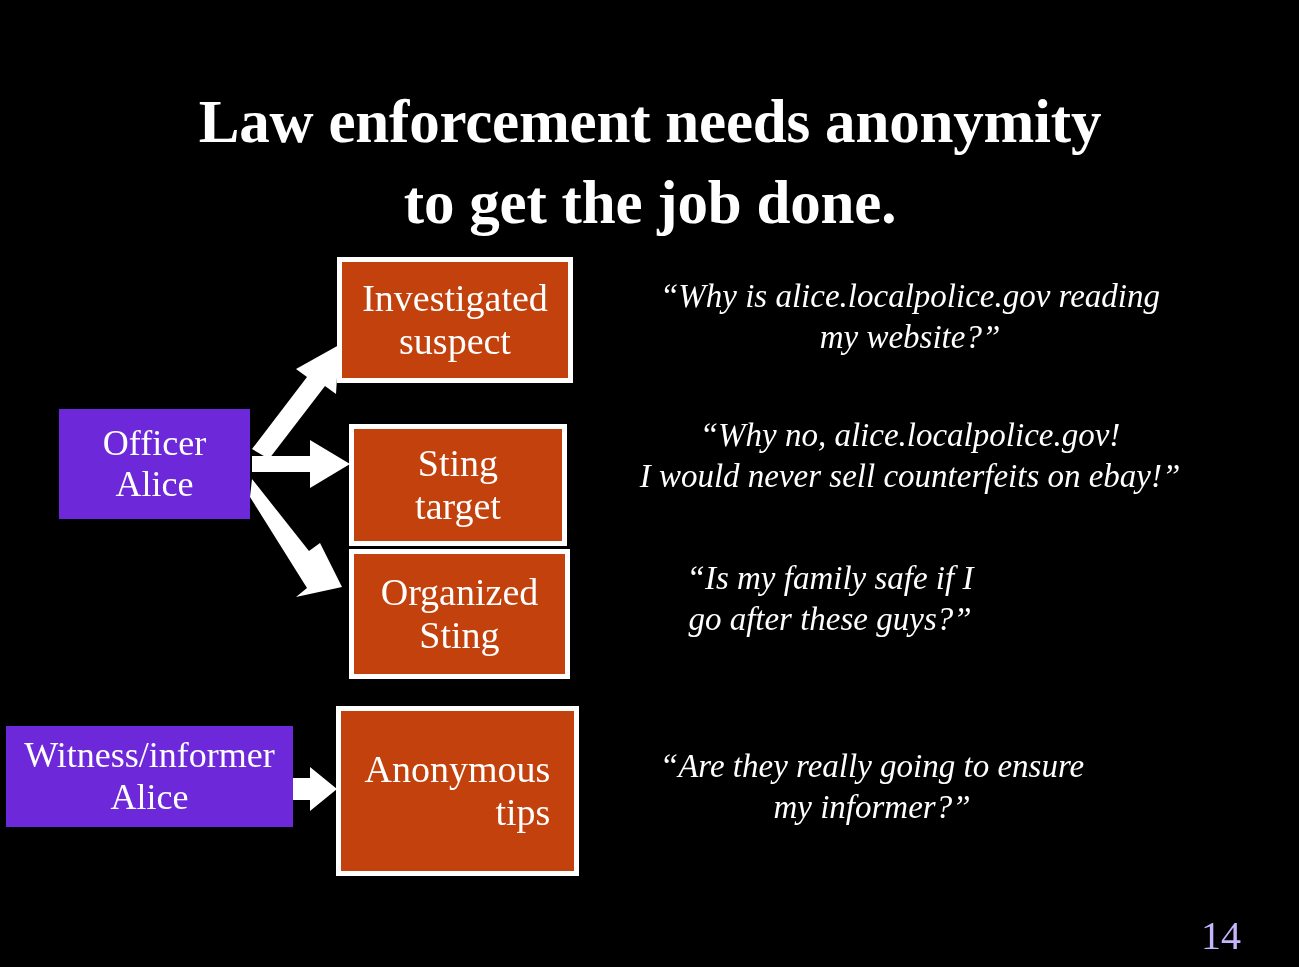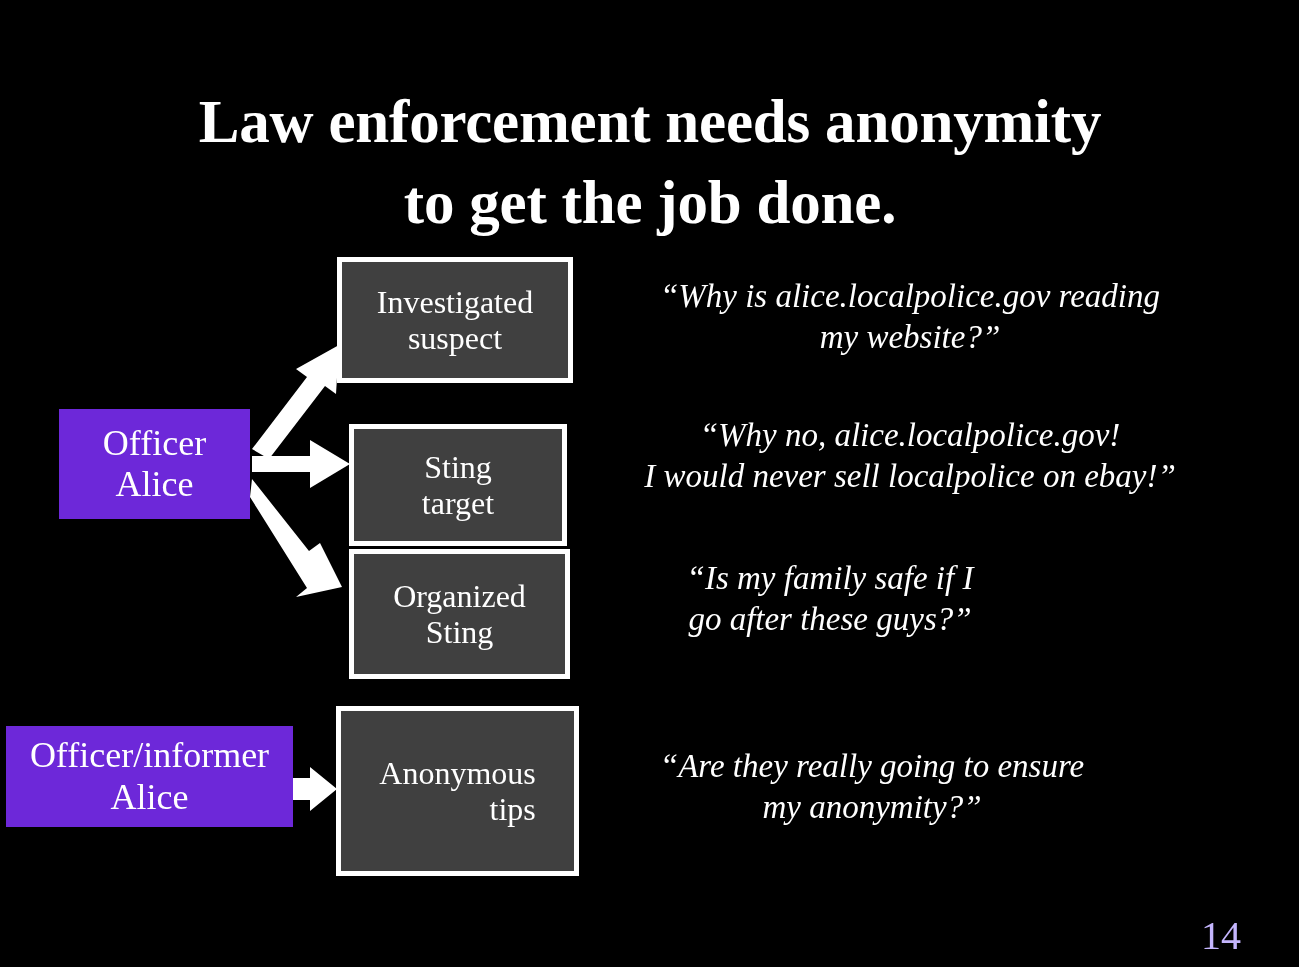--- a/index.html
+++ b/index.html
@@ -36,23 +36,23 @@
   .node-box {
     position: absolute;
     box-sizing: border-box;
     display: flex;
     align-items: center;
     justify-content: center;
     text-align: center;
   }
   .outline-box {
     border: 5px solid #ffffff;
-    background: #404040;
+    background: #c2410c;
     color: #ffffff;
-    font-size: 32px;
+    font-size: 38px;
     line-height: 1.14;
   }
   .teal-box {
     background: #6d28d9;
     color: #ffffff;
     font-size: 36px;
     line-height: 1.14;
   }
   .teal-box .label-overflow {
     white-space: nowrap;
@@ -132,21 +132,21 @@
 
   <div id="box-officer" class="node-box teal-box">
     <div>
       <div>Officer</div>
       <div>Alice</div>
     </div>
   </div>
 
   <div id="box-witness" class="node-box teal-box">
     <div>
-      <div class="label-overflow">Officer/informer</div>
+      <div class="label-overflow">Witness/informer</div>
       <div>Alice</div>
     </div>
   </div>
 
   <div id="box-investigated" class="node-box outline-box">
     <div>
       <div>Investigated</div>
       <div>suspect</div>
     </div>
   </div>
@@ -172,28 +172,28 @@
     </div>
   </div>
 
   <div id="quote-1" class="quote">
     <div>“Why is alice.localpolice.gov reading</div>
     <div>my website?”</div>
   </div>
 
   <div id="quote-2" class="quote">
     <div>“Why no, alice.localpolice.gov!</div>
-    <div>I would never sell localpolice on ebay!”</div>
+    <div>I would never sell counterfeits on ebay!”</div>
   </div>
 
   <div id="quote-3" class="quote">
     <div>“Is my family safe if I</div>
     <div>go after these guys?”</div>
   </div>
 
   <div id="quote-4" class="quote">
     <div>“Are they really going to ensure</div>
-    <div>my anonymity?”</div>
+    <div>my informer?”</div>
   </div>
 
   <div id="page-number">14</div>
 
 </div>
 
 </body></html>

